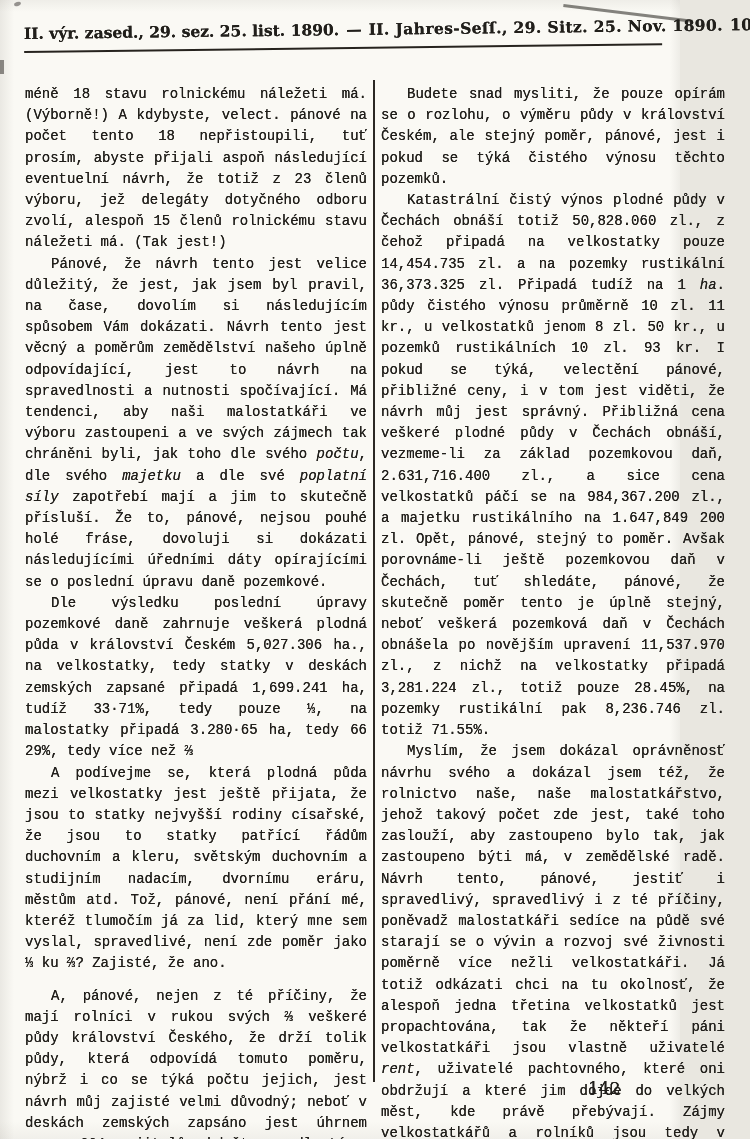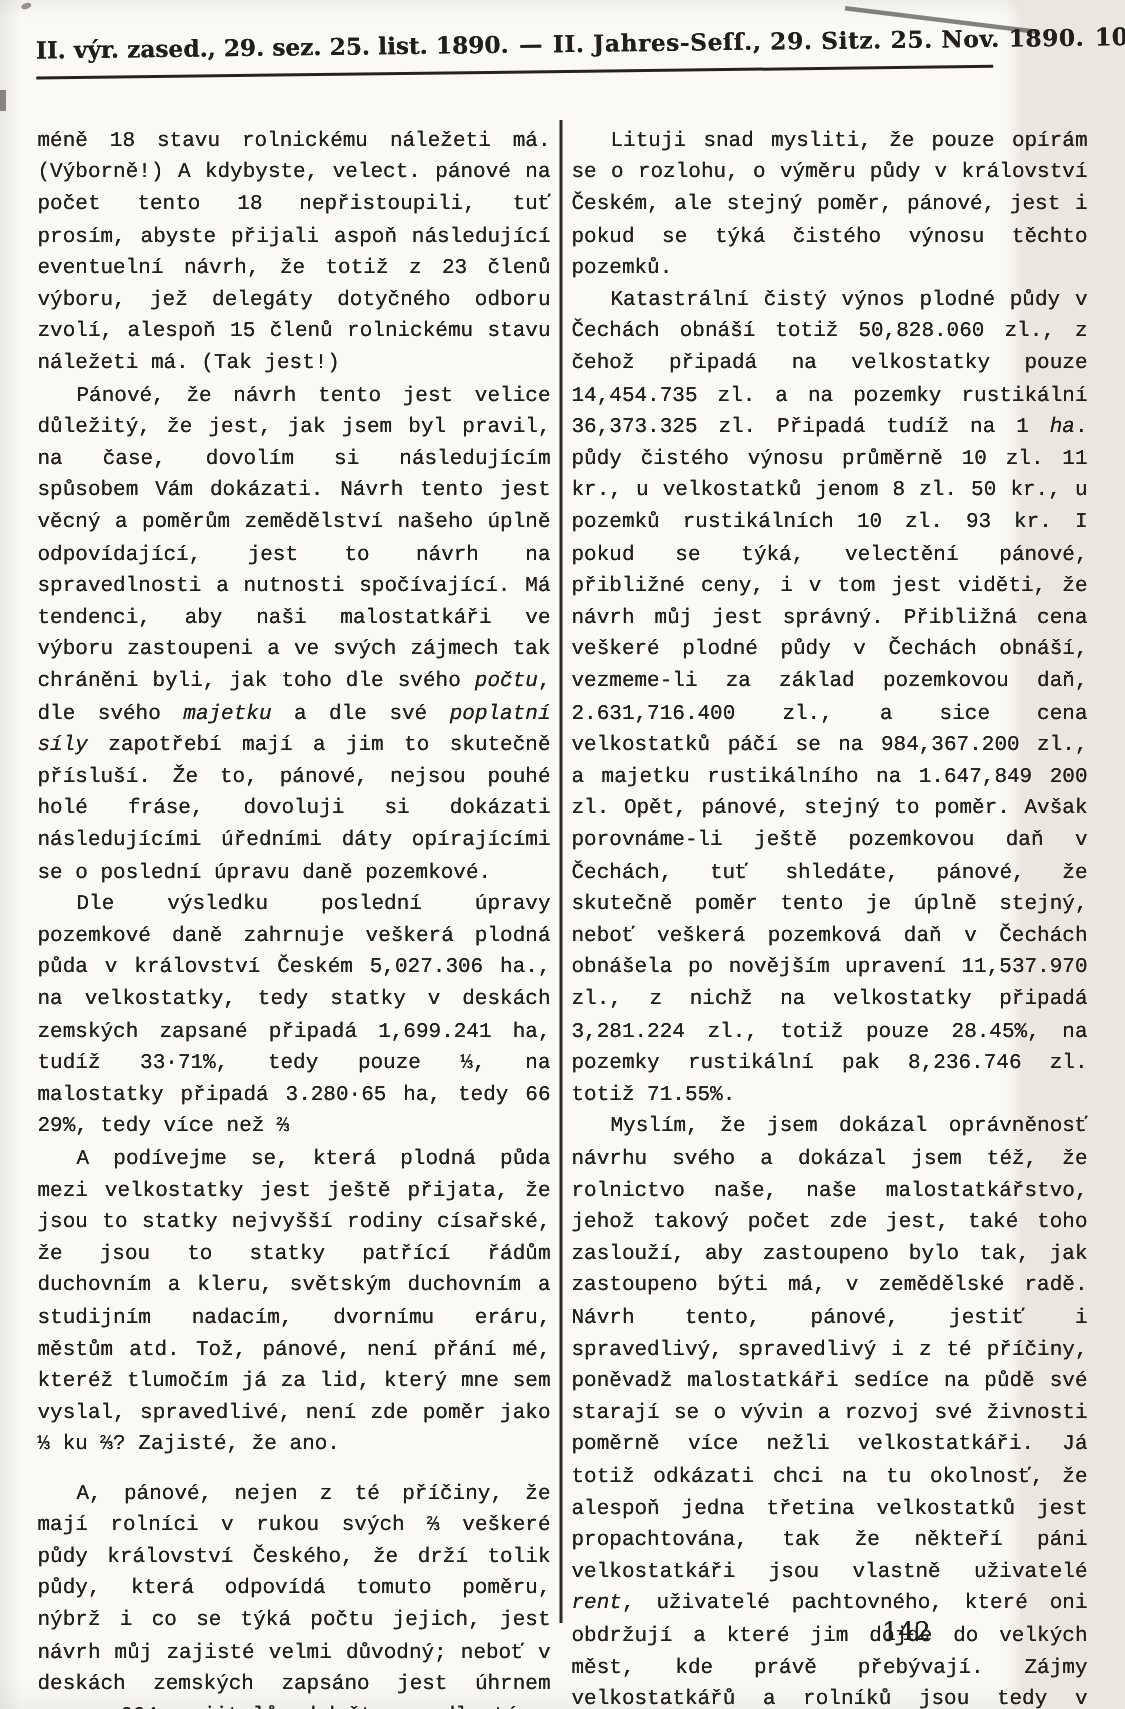--- a/index.html
+++ b/index.html
@@ -124,21 +124,21 @@
       <p class="para"><span>méně 18 stavu rolnickému náležeti má. (Výborně!) A kdybyste, velect. pánové na počet tento 18 nepřistoupili, tuť prosím, abyste přijali aspoň následující eventuelní návrh, že totiž z 23 členů výboru, jež delegáty dotyčného odboru zvolí, alespoň 15 členů rolnickému stavu náležeti má. (Tak jest!)</span></p>
       <p class="para indent"><span>Pánové, že návrh tento jest velice důležitý, že jest, jak jsem byl pravil, na čase, dovolím si následujícím spůsobem Vám dokázati. Návrh tento jest věcný a poměrům zemědělství našeho úplně odpovídající, jest to návrh na spravedlnosti a nutnosti spočívající. Má tendenci, aby naši malostatkáři ve výboru zastoupeni a ve svých zájmech tak chráněni byli, jak toho dle svého </span><span class="ital">počtu</span><span>, dle svého </span><span class="ital">majetku</span><span> a dle své </span><span class="ital">poplatní síly</span><span> zapotřebí mají a jim to skutečně přísluší. Že to, pánové, nejsou pouhé holé fráse, dovoluji si dokázati následujícími úředními dáty opírajícími se o poslední úpravu daně pozemkové.</span></p>
       <p class="para indent"><span>Dle výsledku poslední úpravy pozemkové daně zahrnuje veškerá plodná půda v království Českém 5,027.306 ha., na velkostatky, tedy statky v deskách zemských zapsané připadá 1,699.241 ha, tudíž 33·71%, tedy pouze ⅓, na malostatky připadá 3.280·65 ha, tedy 66 29%, tedy více než ⅔</span></p>
       <p class="para indent"><span>A podívejme se, která plodná půda mezi velkostatky jest ještě přijata, že jsou to statky nejvyšší rodiny císařské, že jsou to statky patřící řádům duchovním a kleru, světským duchovním a studijním nadacím, dvornímu eráru, městům atd. Tož, pánové, není přání mé, kteréž tlumočím já za lid, který mne sem vyslal, spravedlivé, není zde poměr jako ⅓ ku ⅔? Zajisté, že ano.</span></p>
       <p class="para indent space-before"><span>A, pánové, nejen z té příčiny, že mají rolníci v rukou svých ⅔ veškeré půdy království Českého, že drží tolik půdy, která odpovídá tomuto poměru, nýbrž i co se týká počtu jejich, jest návrh můj zajisté velmi důvodný; neboť v deskách zemských zapsáno jest úhrnem pouze 664 majitelů, kdežto usedlostí v Čechách je celkem 816.974 o 9,262.754 parcelami. — Z toho připadá opět na zemské statky 1072, na knihy pozemkové, tak zvaný majetek rustikální 815.875 usedlostí. — Na jeden berní okres připadá tedy průměrně asi 5 velkostatků a 3708 usedlostí rustikalních. Tedy, velectěni pánové, i z</span></p>
     </div>
 
   <div class="divider"></div>
 
   <div class="col right">
-      <p class="para indent"><span>Lituji snad mysliti, že pouze opírám se o rozlohu, o výměru půdy v království Českém, ale stejný poměr, pánové, jest i pokud se týká čistého výnosu těchto pozemků.</span></p>
+      <p class="para indent"><span>Budete snad mysliti, že pouze opírám se o rozlohu, o výměru půdy v království Českém, ale stejný poměr, pánové, jest i pokud se týká čistého výnosu těchto pozemků.</span></p>
       <p class="para indent"><span>Katastrální čistý výnos plodné půdy v Čechách obnáší totiž 50,828.060 zl., z čehož připadá na velkostatky pouze 14,454.735 zl. a na pozemky rustikální 36,373.325 zl. Připadá tudíž na 1 </span><span class="ital">ha</span><span>. půdy čistého výnosu průměrně 10 zl. 11 kr., u velkostatků jenom 8 zl. 50 kr., u pozemků rustikálních 10 zl. 93 kr. I pokud se týká, velectění pánové, přibližné ceny, i v tom jest viděti, že návrh můj jest správný. Přibližná cena veškeré plodné půdy v Čechách obnáší, vezmeme-li za základ pozemkovou daň, 2.631,716.400 zl., a sice cena velkostatků páčí se na 984,367.200 zl., a majetku rustikálního na 1.647,849 200 zl. Opět, pánové, stejný to poměr. Avšak porovnáme-li ještě pozemkovou daň v Čechách, tuť shledáte, pánové, že skutečně poměr tento je úplně stejný, neboť veškerá pozemková daň v Čechách obnášela po novějším upravení 11,537.970 zl., z nichž na velkostatky připadá 3,281.224 zl., totiž pouze 28.45%, na pozemky rustikální pak 8,236.746 zl. totiž 71.55%.</span></p>
       <p class="para indent"><span>Myslím, že jsem dokázal oprávněnosť návrhu svého a dokázal jsem též, že rolnictvo naše, naše malostatkářstvo, jehož takový počet zde jest, také toho zaslouží, aby zastoupeno bylo tak, jak zastoupeno býti má, v zemědělské radě. Návrh tento, pánové, jestiť i spravedlivý, spravedlivý i z té příčiny, poněvadž malostatkáři sedíce na půdě své starají se o vývin a rozvoj své živnosti poměrně více nežli velkostatkáři. Já totiž odkázati chci na tu okolnosť, že alespoň jedna třetina velkostatků jest propachtována, tak že někteří páni velkostatkáři jsou vlastně uživatelé </span><span class="ital">rent</span><span>, uživatelé pachtovného, které oni obdržují a které jim dojde do velkých měst, kde právě přebývají. Zájmy velkostatkářů a rolníků jsou tedy v mnohém ohledu různé. Lituji toho, že není žádná statistika o pachtování velkostatků ještě po ruce, ale, jak jsem pátral, jest již nejméně ⅓ velkostatků pronajata, tak že vlastníci nejsou více vzdělavately půdy, nýbrž pouzí požívatelé rent.</span></p>
       <p class="para indent"><span>A tu právě jest zapotřebí, aby v tomto případě také těm, kteří se starají o svou</span></p>
     </div>
 
   <div class="sheet-number">142</div>
 
 </div>
 
 </body></html>

